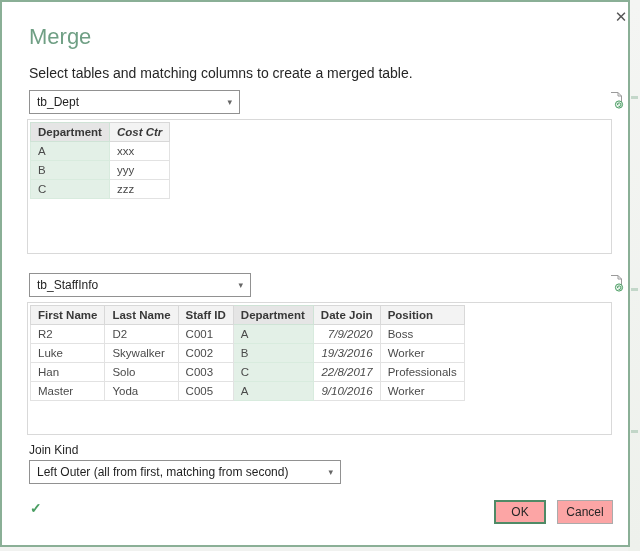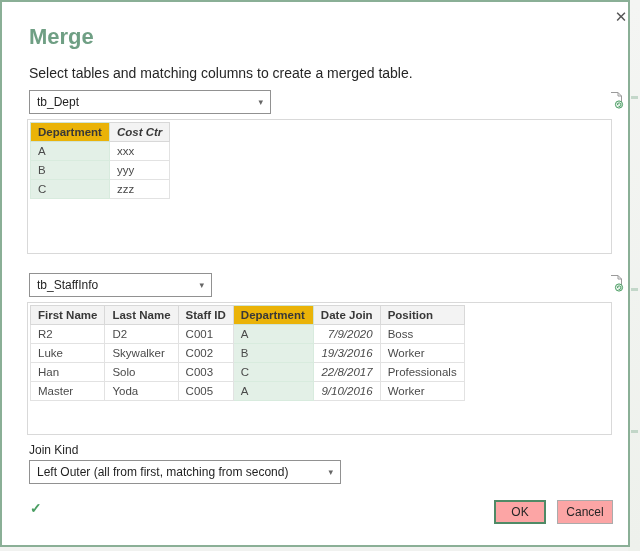--- a/index.html
+++ b/index.html
@@ -10,47 +10,47 @@
   .bg-mark { position:absolute; right:2px; width:7px; height:3px; background:#9dbfa9; opacity:.55; }
 
   .dialog { position:absolute; left:0; top:0; width:630px; height:547px;
     background:#fff; border:2px solid #8aaf96; }
 
   .close-btn { position:absolute; left:608px; top:4px; width:22px; height:22px;
     display:flex; align-items:center; justify-content:center;
     color:#555; font-size:15px; font-weight:300; cursor:pointer; }
 
   .title { position:absolute; left:27px; top:22px; font-size:22px;
-    font-weight:700; color:#6f9f84; }
+    font-weight:400; color:#6f9f84; }
   .subtitle { position:absolute; left:27px; top:63px; font-size:14px; color:#262626; }
 
   .dropdown { position:absolute; height:24px; background:#fff;
     border:1px solid #919191; display:flex; align-items:center;
     justify-content:space-between; padding:0 7px; font-size:12px; color:#1f1f1f;
     cursor:pointer; }
-  .dd1 { left:27px; top:88px;  width:242px;gap:28px; }
-  .dd2 { left:27px; top:271px; width:183px; }
+  .dd1 { left:27px; top:88px;  width:211px;gap:28px; }
+  .dd2 { left:27px; top:271px; width:222px; }
   .dd3 { left:27px; top:458px; width:312px; }
   .dd-arrow { color:#666; font-size:9px; margin-left:8px; }
 
   .refresh-doc { position:absolute; width:18px; height:19px; cursor:pointer; }
   .rd1 { left:606px; top:89px; }
   .rd2 { left:606px; top:272px; }
 
   .grid-box { position:absolute; left:25px; width:585px; background:#fff;
     border:1px solid #d9d9d9; overflow:hidden; }
   .gb1 { top:117px; height:135px; }
   .gb2 { top:300px; height:133px; }
 
   table.pq { border-collapse:collapse; margin:2px 0 0 2px; font-size:11.5px; }
   table.pq th, table.pq td { border:1px solid #e2e2e2; padding:2px 7px;
     height:19px; text-align:left; white-space:nowrap; color:#4a4a4a; cursor:pointer; }
   table.pq th { background:#f3f3f3; color:#383838; font-weight:bold;
     border-color:#d8d8d8; }
-  table.pq th.sel { background:#eab308; border-color:#cfe3d6; }
+  table.pq th.sel { background:#e5e5e5; border-color:#cfe3d6; }
   table.pq td.sel { background:#e3f0e7; border-color:#d8ebde; }
   table.pq td.date { font-style:italic; text-align:right; }
 
   .join-label { position:absolute; left:27px; top:441px; font-size:12px; color:#262626; }
 
   .status-row { position:absolute; left:28px; top:498px; display:flex;
     align-items:center; font-size:12px; color:#262626; }
   .status-check { color:#4a9e63; font-size:14px; font-weight:bold; margin-right:10px; }
 
   .btn { position:absolute; top:498px; height:24px; background:#fca5a5;

